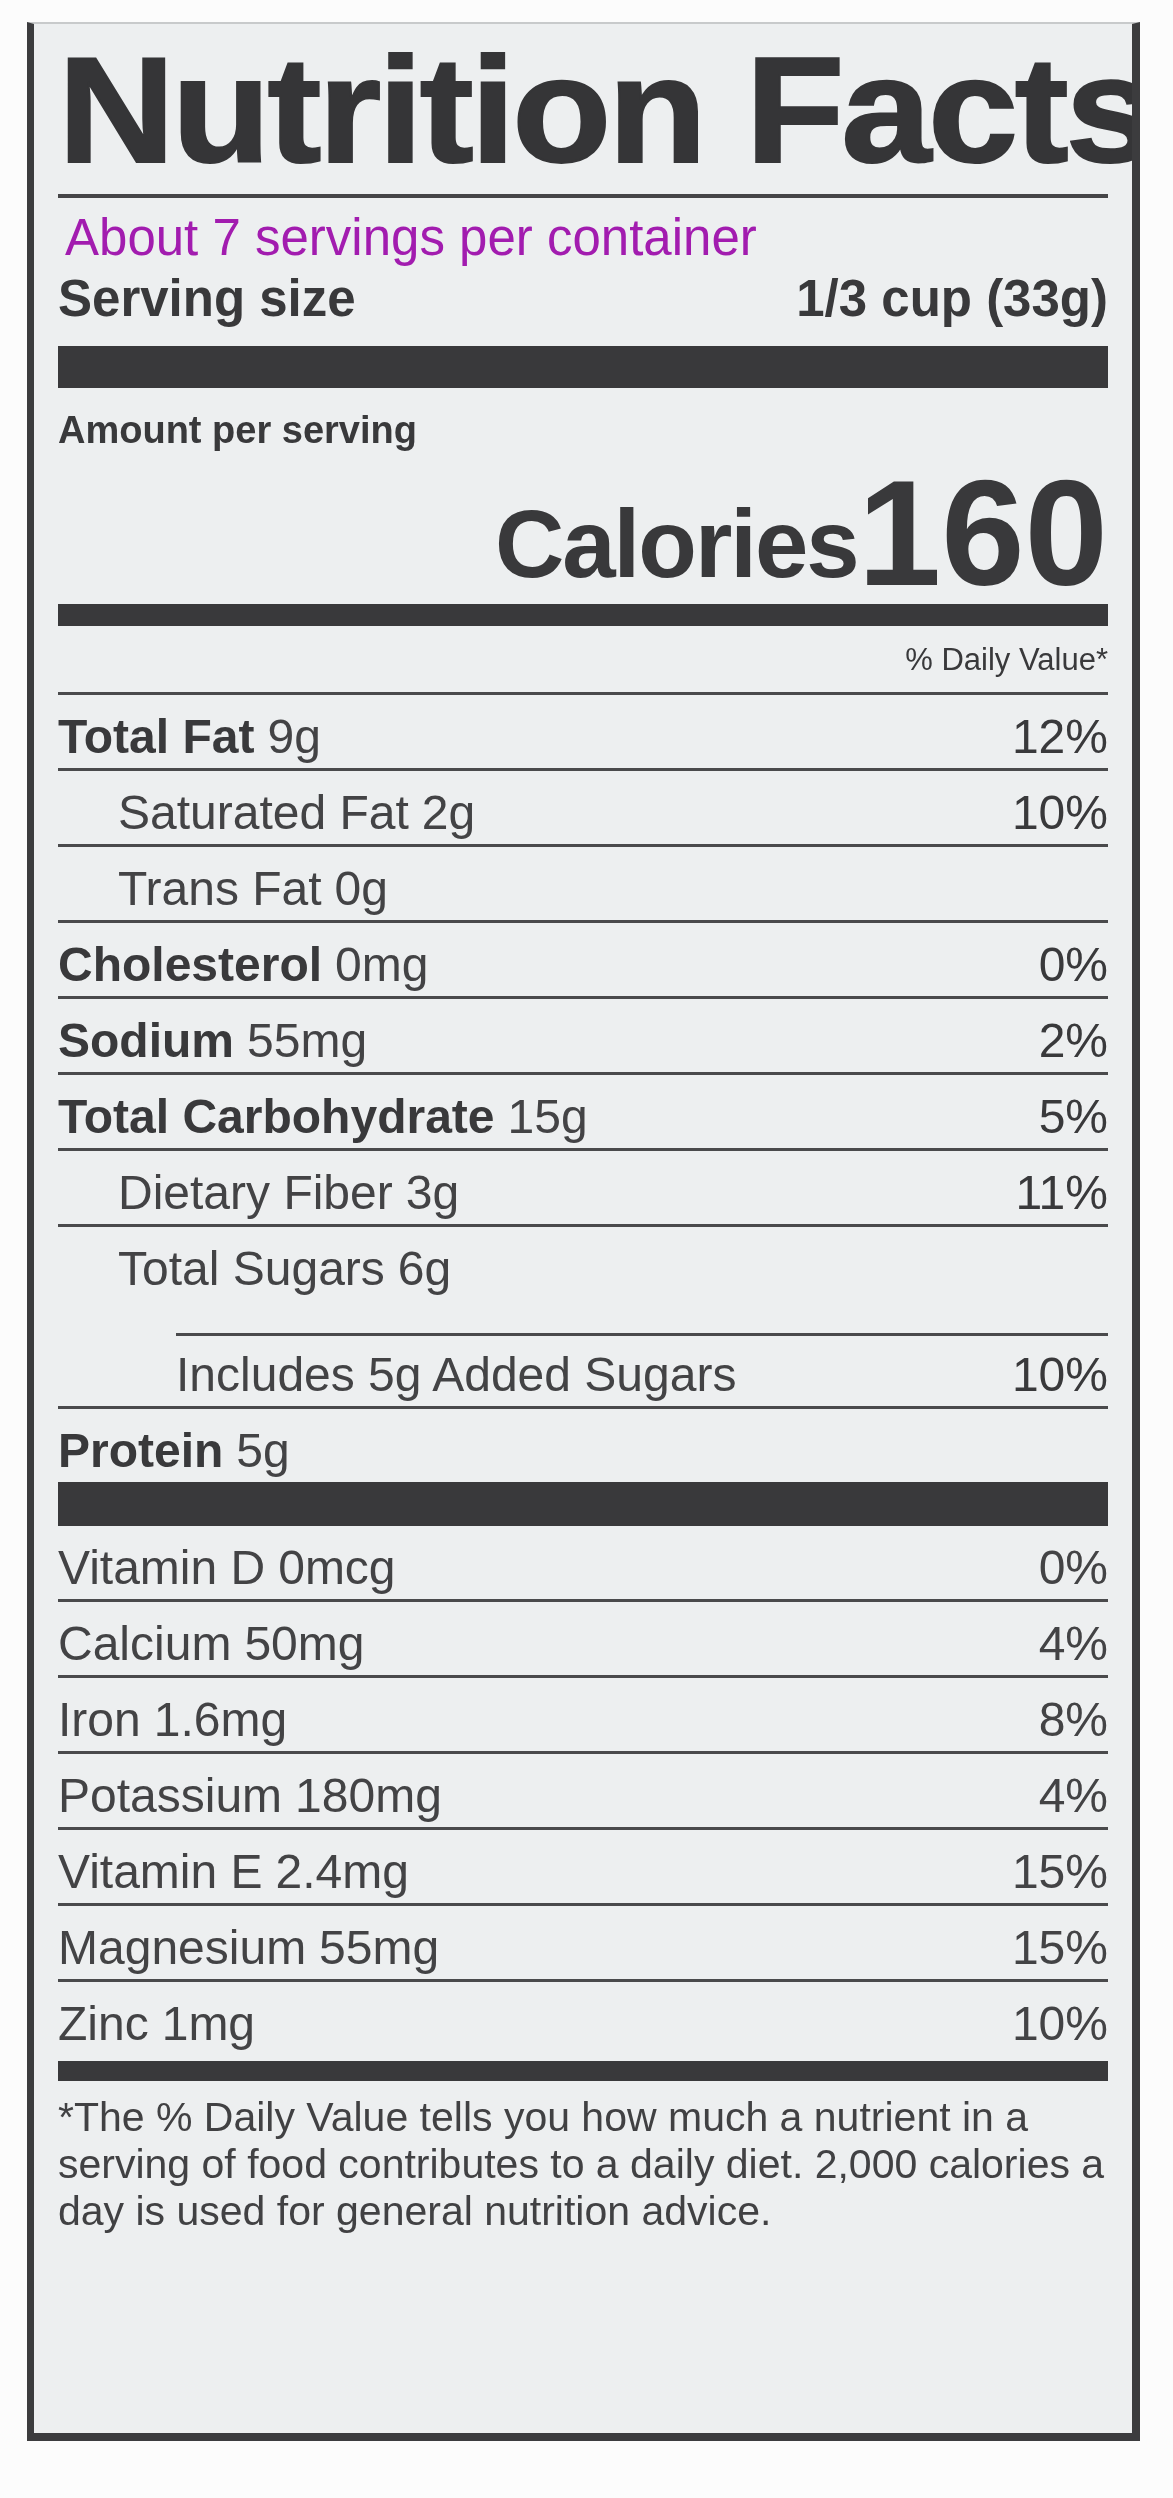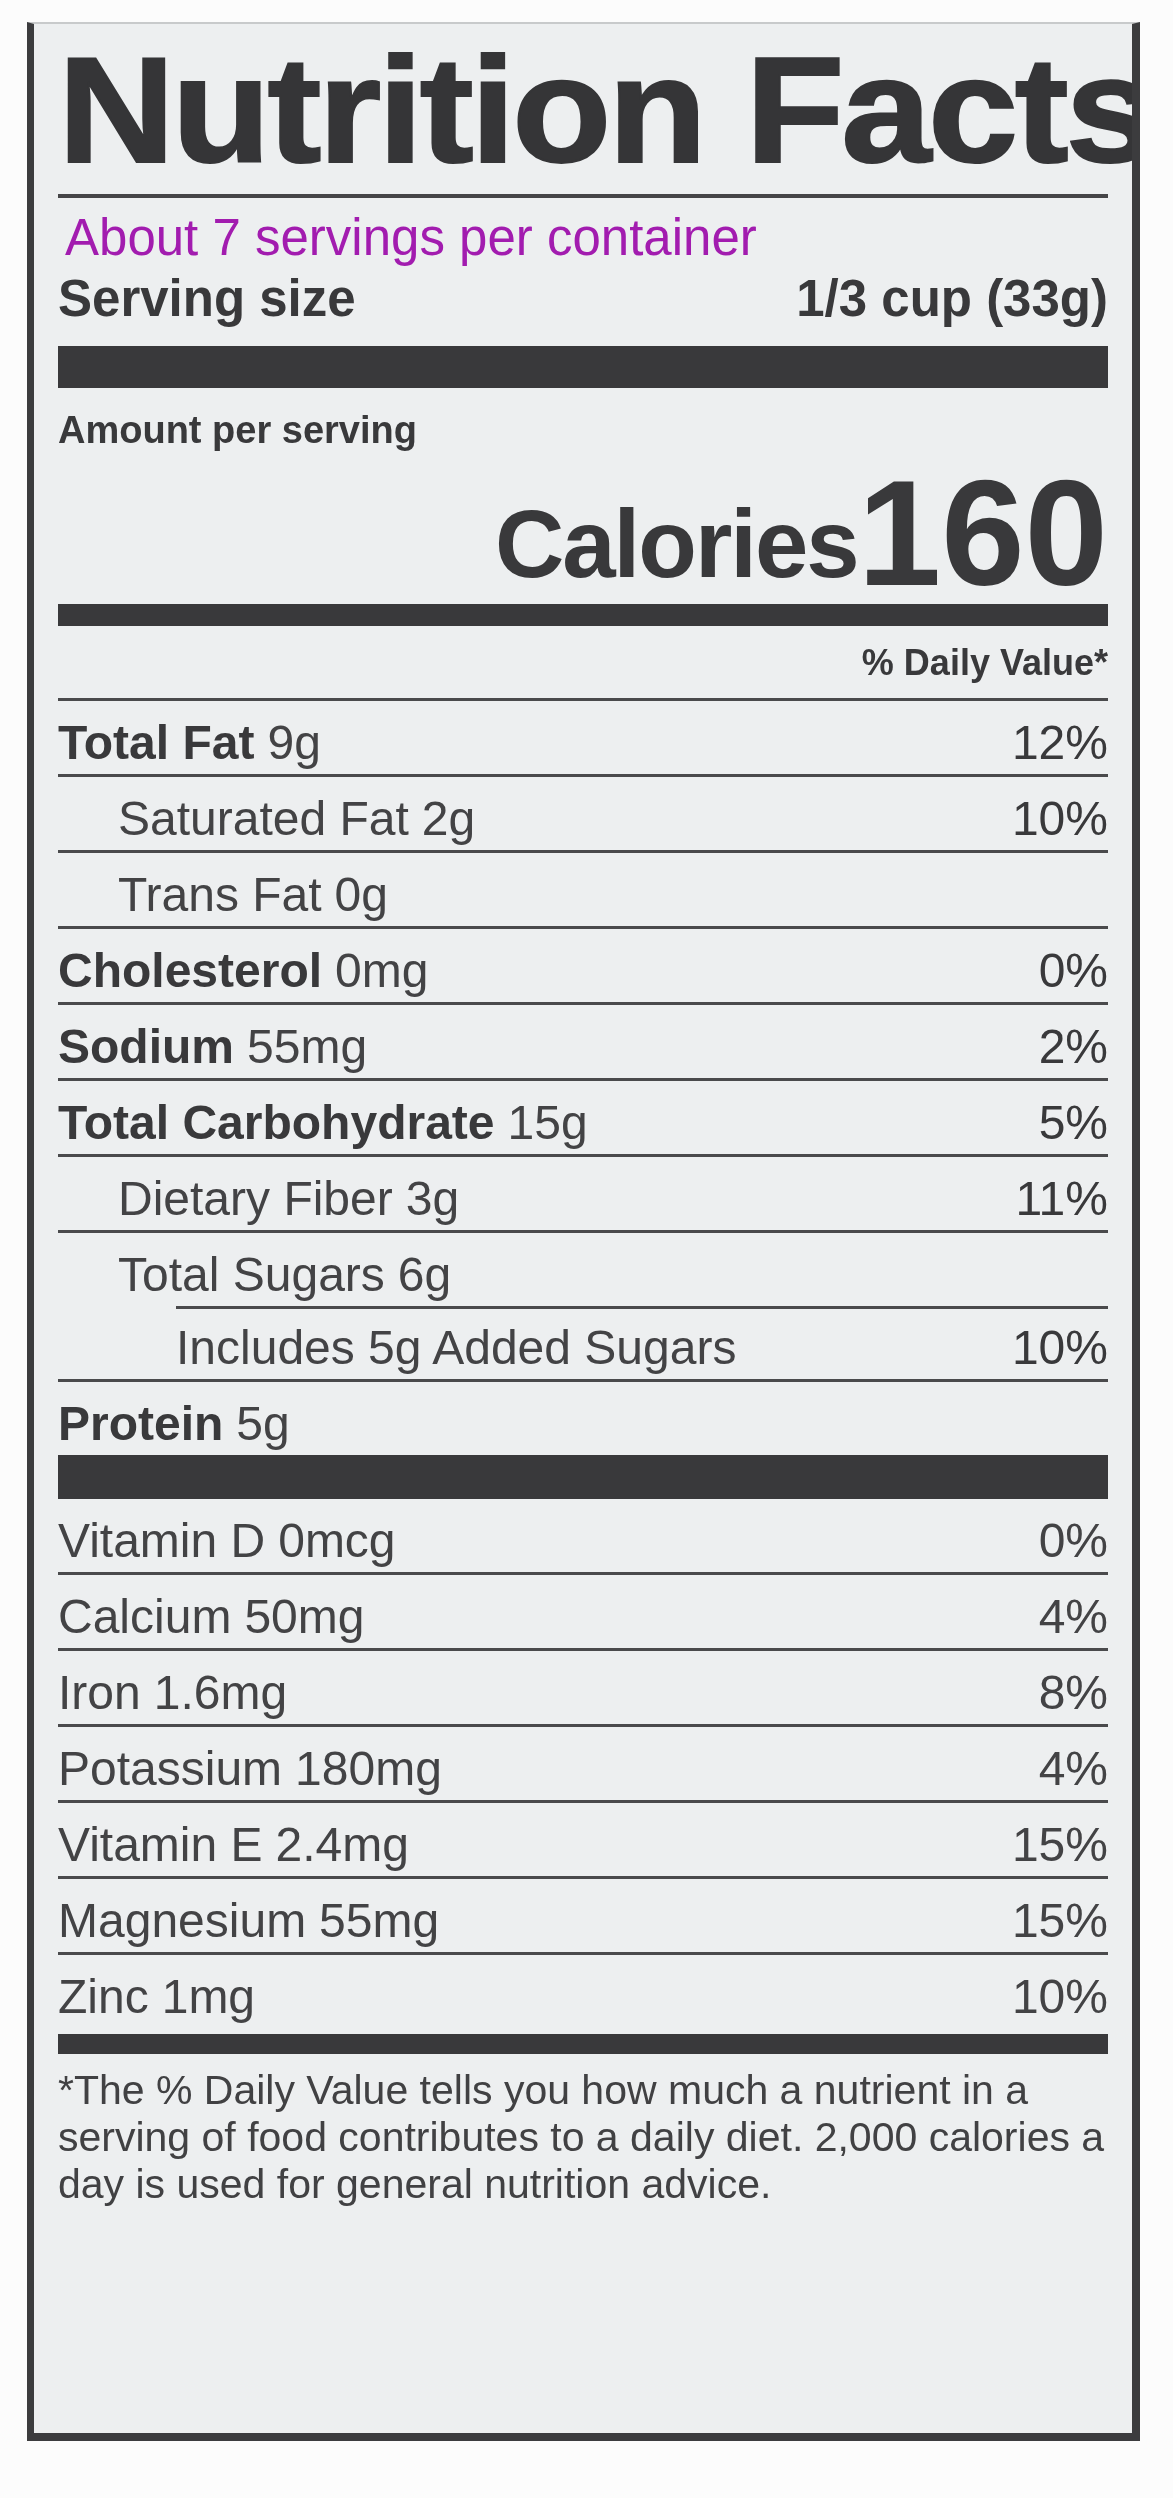--- a/index.html
+++ b/index.html
@@ -46,38 +46,38 @@
   .bar-big{height:42px;margin-top:16px;}
   .amount-per{font-size:38px;font-weight:700;line-height:52px;margin-top:16px;color:#39393b;}
   .calories-row{
     display:flex;justify-content:flex-end;align-items:flex-end;
     height:138px;margin-top:2px;
   }
   .calories-word{font-size:96px;font-weight:700;letter-spacing:-2px;line-height:104px;color:#39393b;}
   .calories-num{font-size:150px;font-weight:700;line-height:126px;color:#39393b;}
   .bar-cal{height:22px;margin-top:8px;}
   .dv-header{
-    text-align:right;font-size:36px;font-weight:700;
+    text-align:right;font-size:31px;font-weight:400;
     padding:16px 0 14px 0;color:#39393b;
   }
   .rows{display:block;}
   .row{
     display:flex;justify-content:space-between;align-items:baseline;
     border-top:3px solid #4a4a4c;
     padding:15px 0 4px 0;
     font-size:48px;line-height:54px;
   }
   .row .name{font-weight:400;color:#434345;}
   .row.b .name{font-weight:700;color:#39393b;}
   .row .amount{margin-left:13px;color:#434345;}
   .row .dv{font-weight:400;color:#39393b;}
   .row.dv-reg .dv{font-weight:400;color:#434345;}
   .ind1{padding-left:60px;}
   .ind2{padding-left:118px;}
-  .row.sep-indent{border-top:none;position:relative;}
+  .row.sep-indent{border-top:none;position:relative;margin-top:33px;}
   .row.sep-indent::before{
     content:"";position:absolute;top:0;left:118px;right:0;height:3px;background:#4a4a4c;
   }
   .bar-section{height:44px;}
   .bar-foot{height:20px;margin-top:6px;}
   .footnote{
     font-size:41px;line-height:47px;color:#414143;
     padding:13px 0 0 0;
   }
   .left-group{display:flex;align-items:baseline;}

